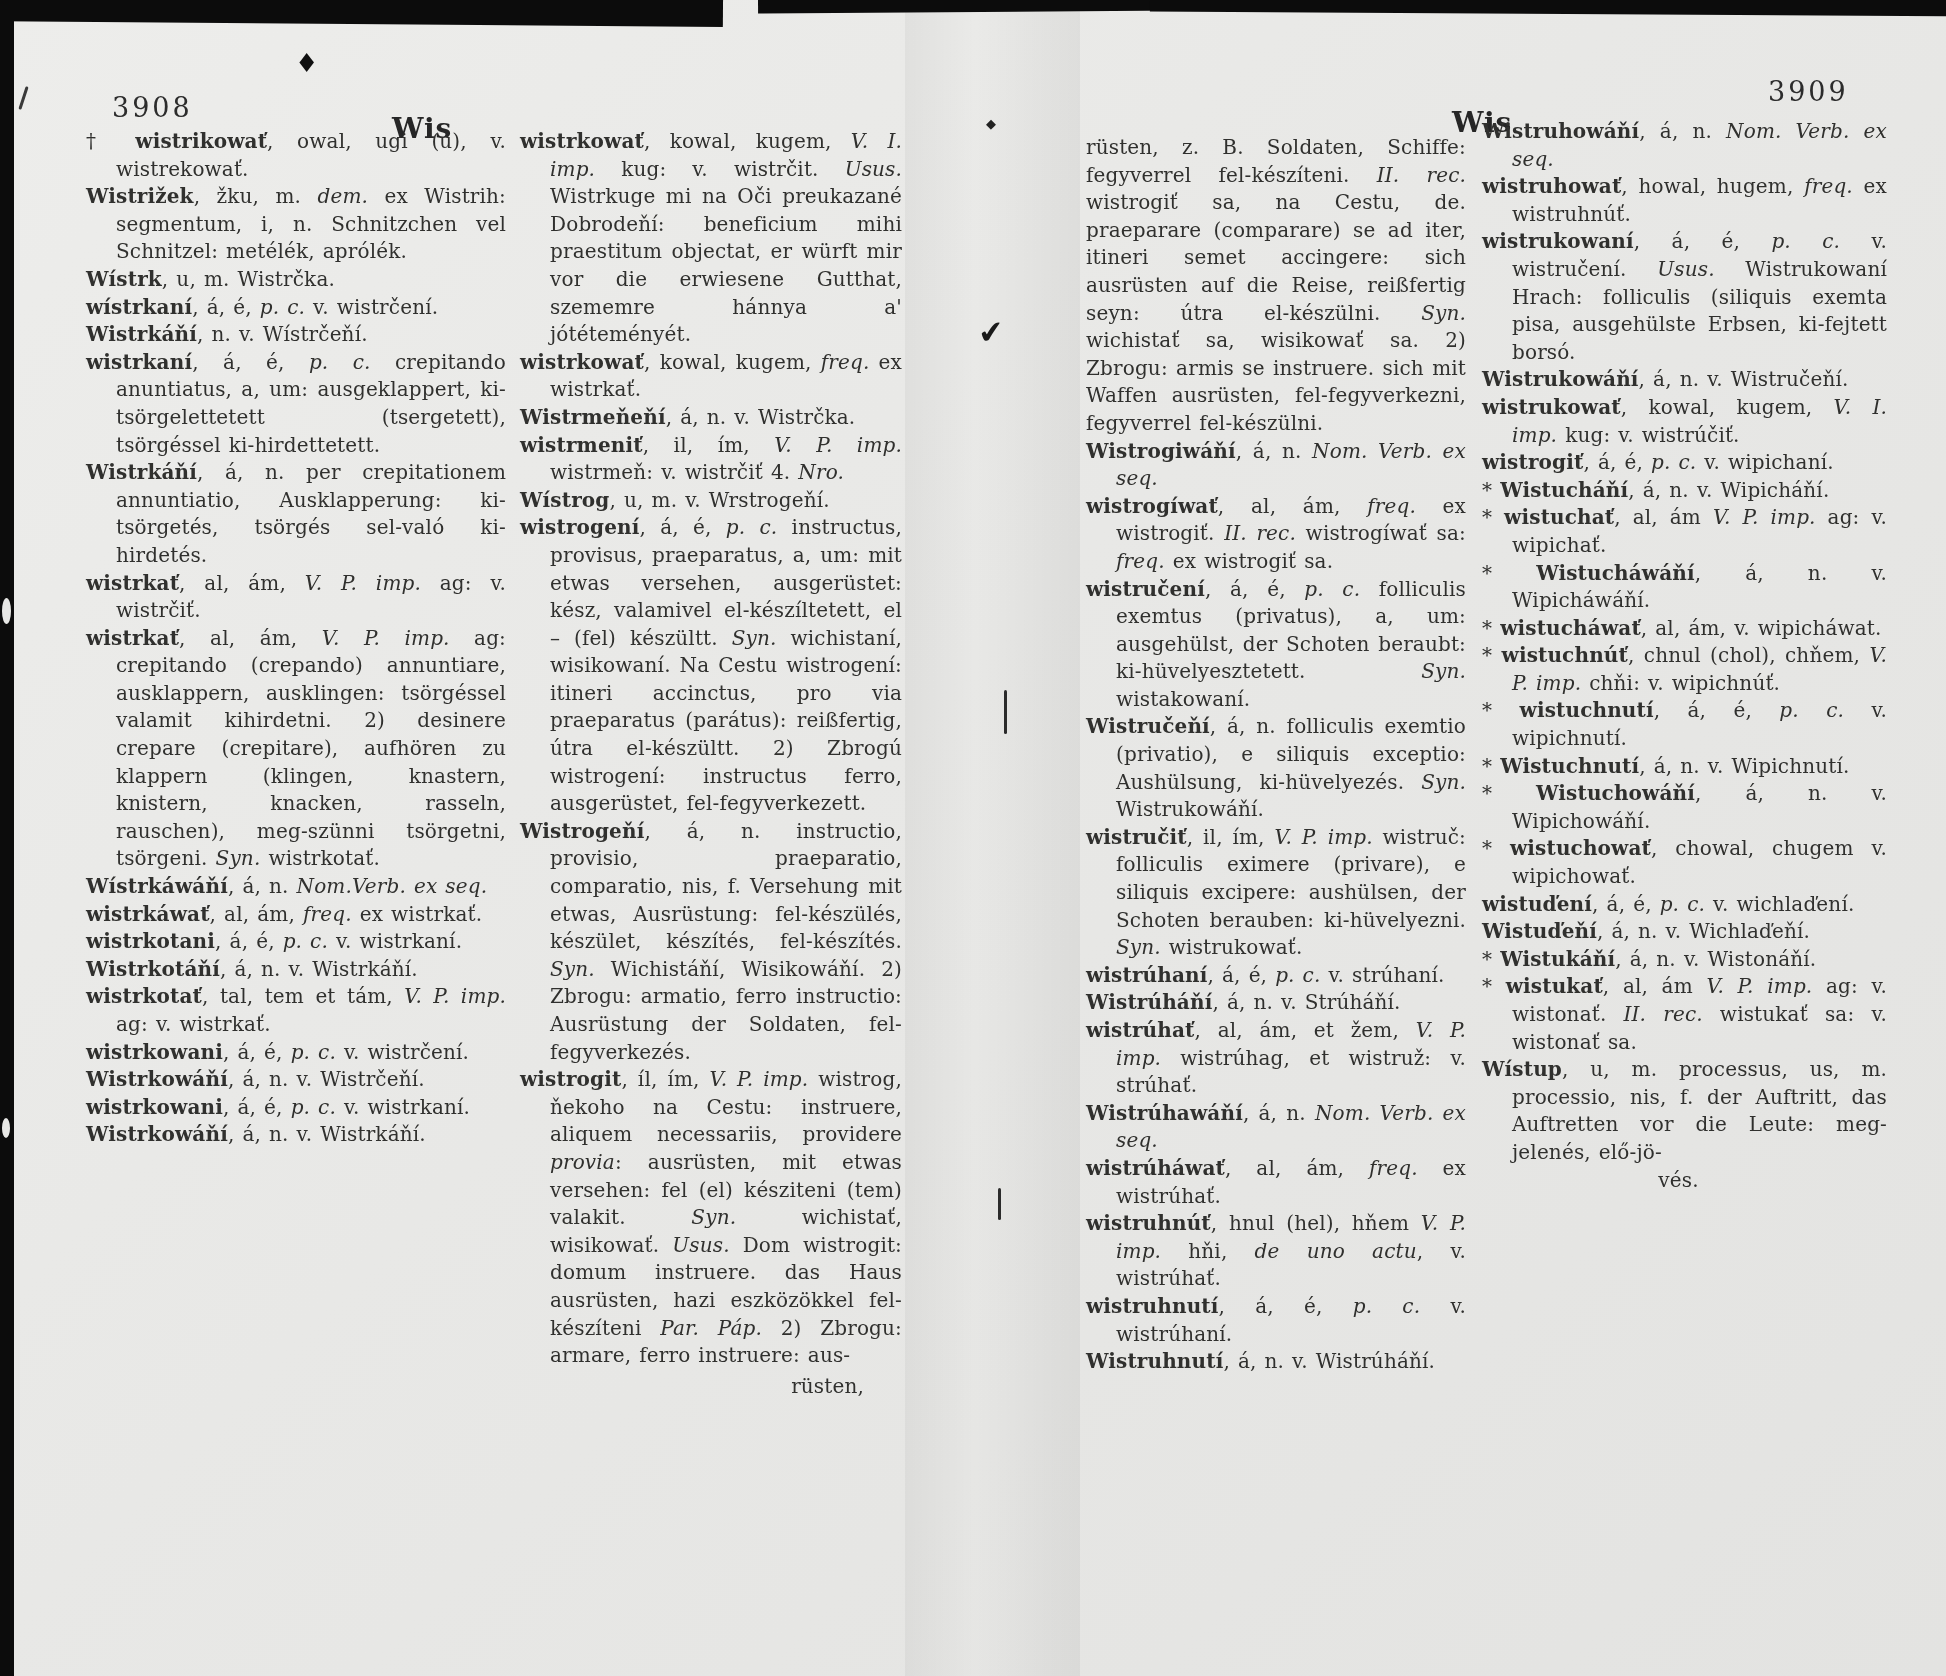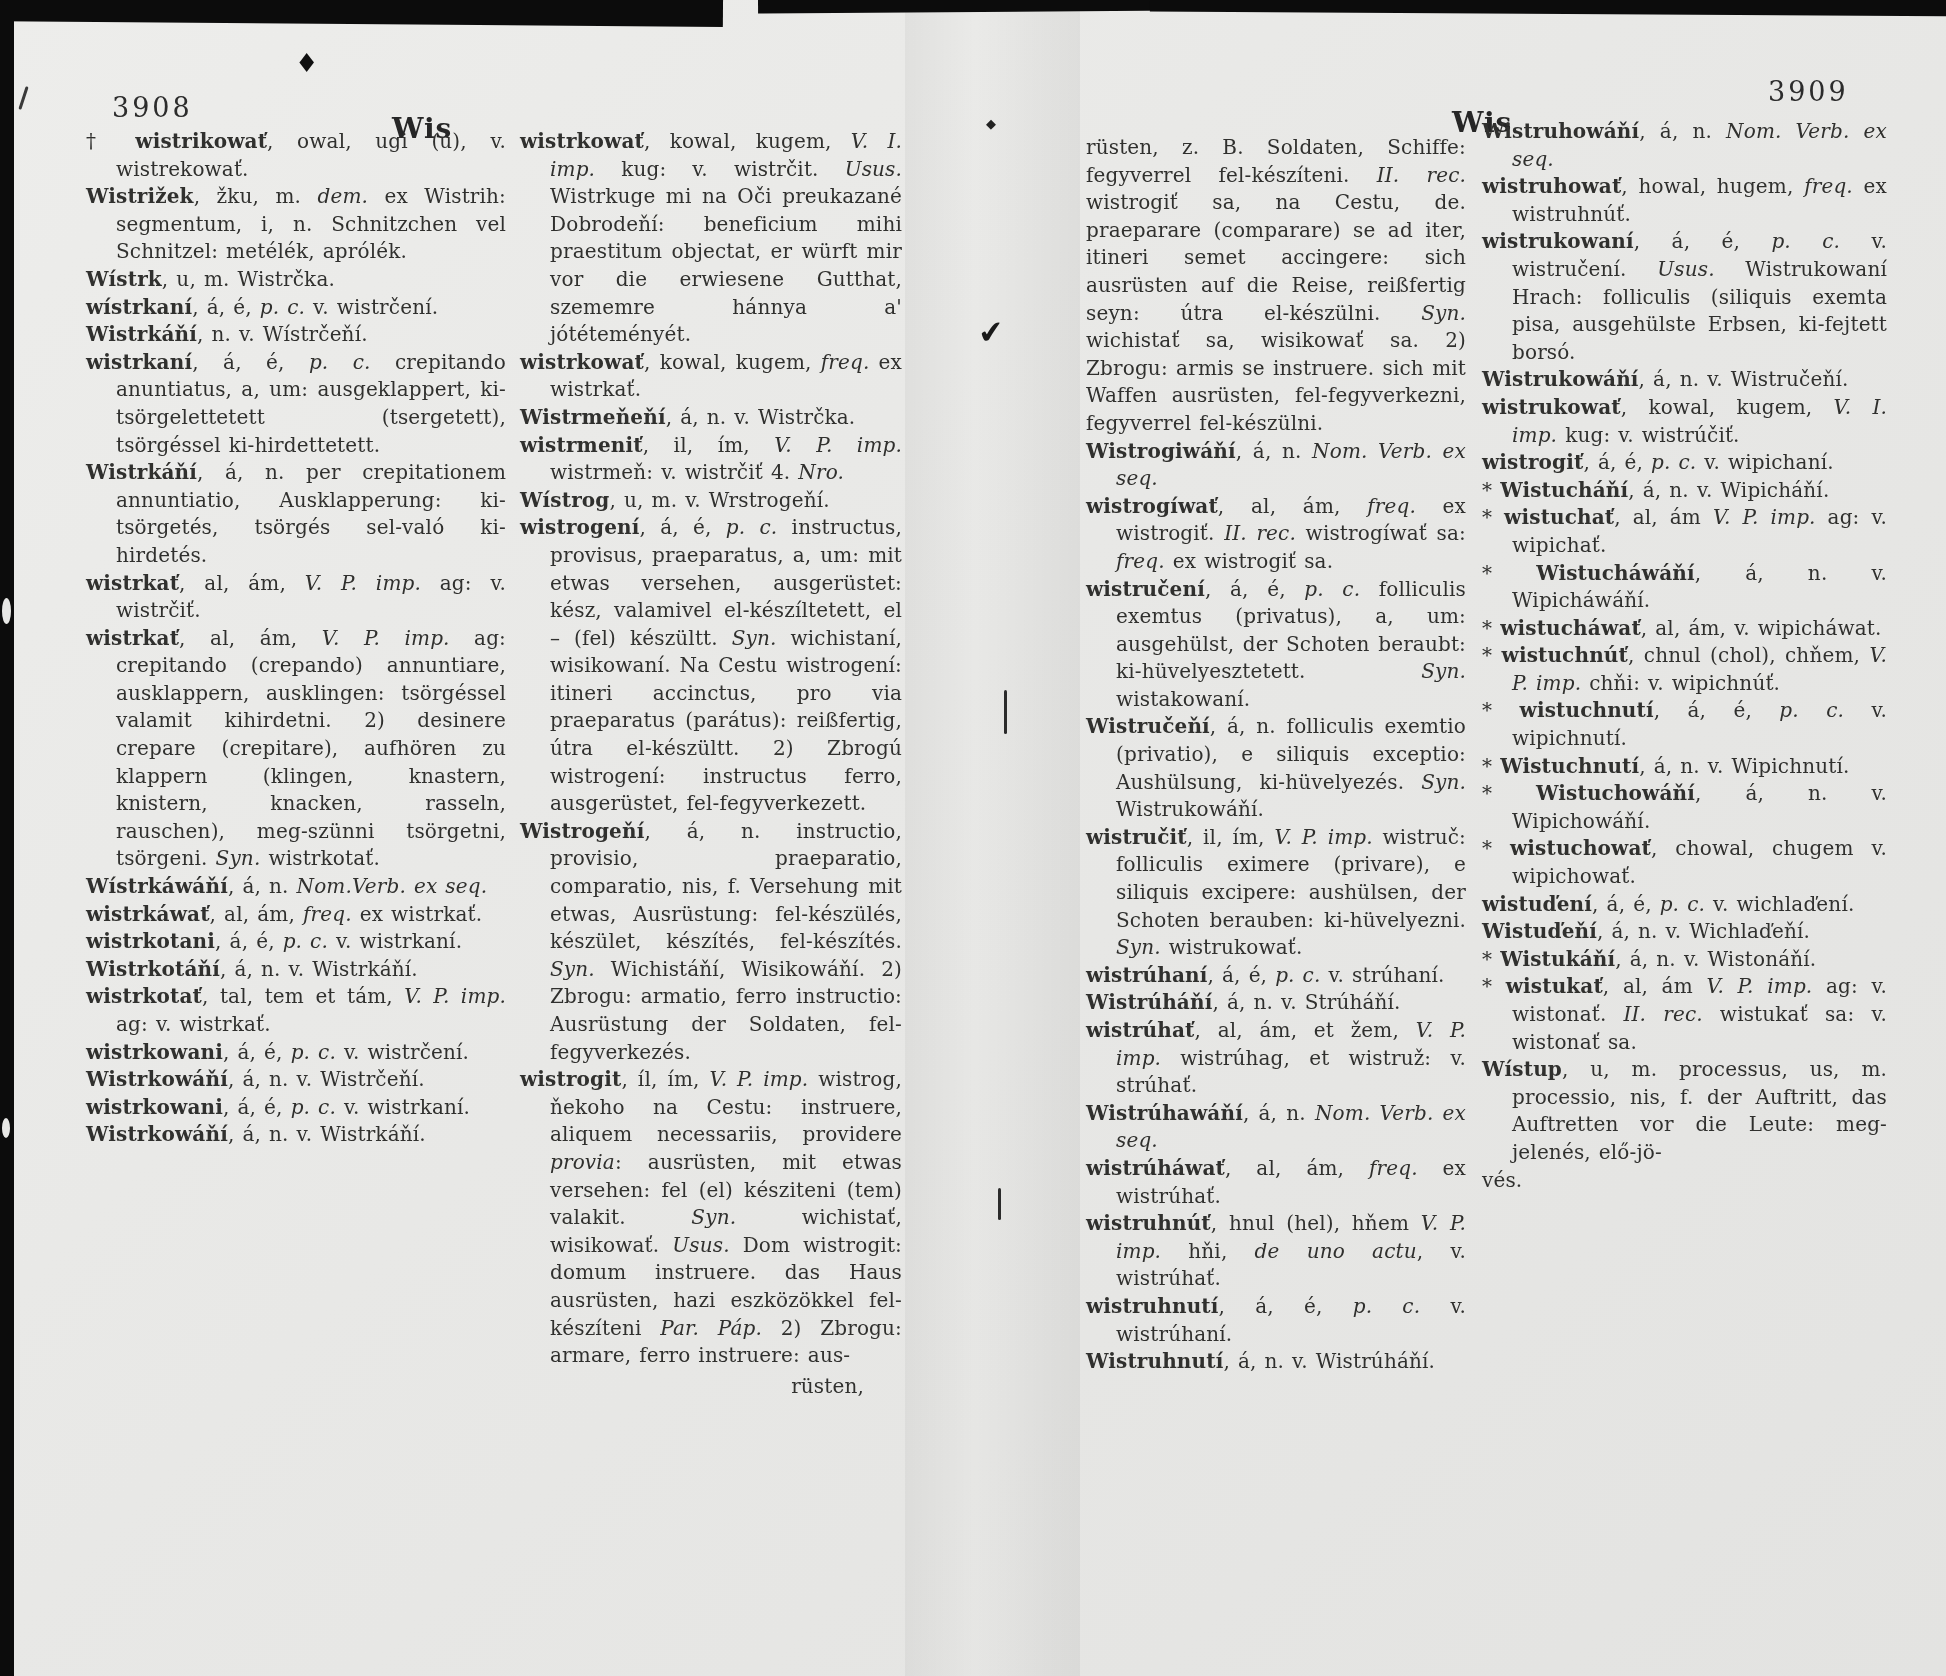--- a/index.html
+++ b/index.html
@@ -39,21 +39,21 @@
   }
   .col1{left:86px;top:128px;width:420px;}
   .col2{left:520px;top:128px;width:382px;}
   .col3{left:1086px;top:134px;width:380px;}
   .col4{left:1482px;top:118px;width:405px;}
   .entry{margin:0;padding-left:30px;text-indent:-30px;}
   .entry.flush{padding-left:0;text-indent:0;}
   .entry .head{font-weight:700;}
   .entry .prefix{display:inline;}
   .catchword{text-align:right;padding-right:38px;margin-top:3px;}
-  .tail{text-align:left;padding-right:12px;}
+  .tail{text-align:center;padding-right:12px;}
   i{font-style:italic;}
 </style>
 </head>
 <body>
 
 <div class="scan">
 
   <div class="art gutter-shade"></div>
   <div class="art top-a"></div>
   <div class="art top-b"></div>

